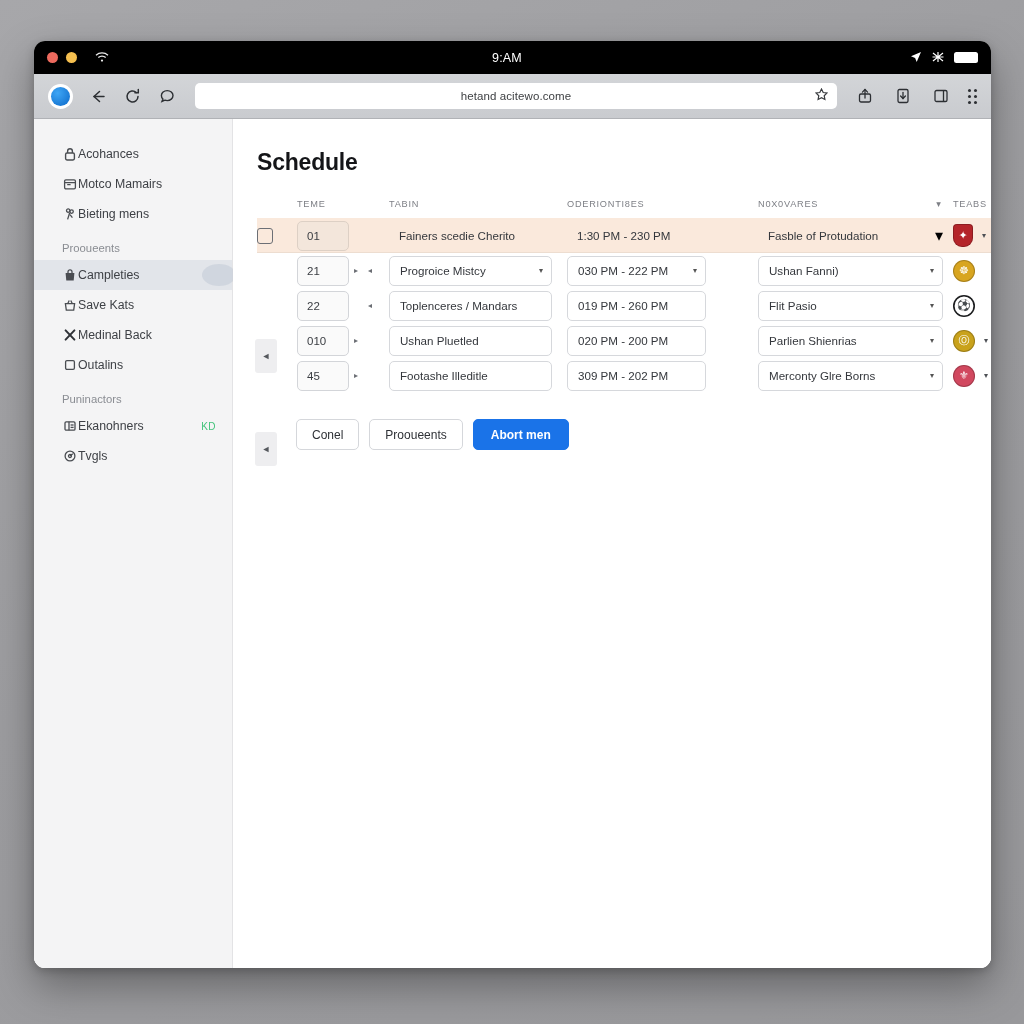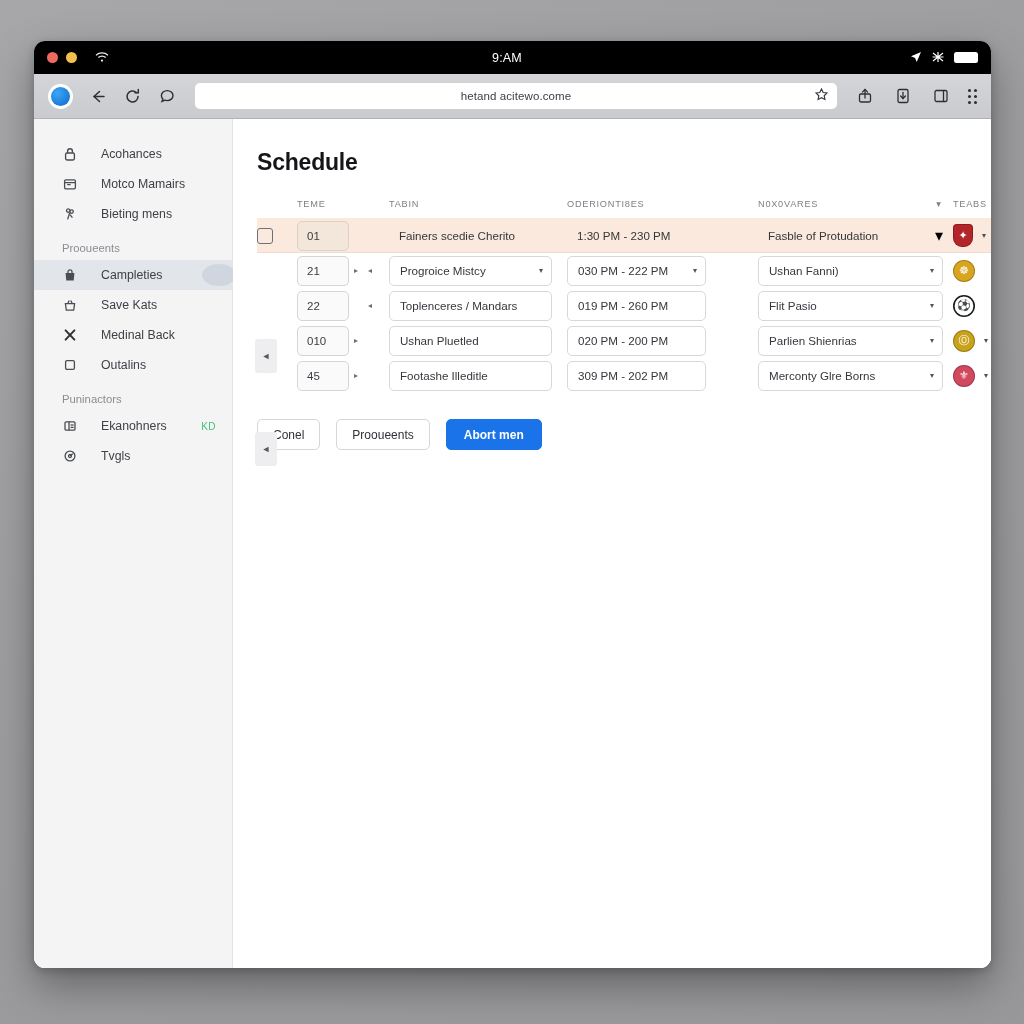--- a/index.html
+++ b/index.html
@@ -84,21 +84,21 @@
 
   
   .sidebar {
     width: 199px; flex: none;
     background: #f4f4f5;
     border-right: 1px solid #e3e3e5;
     padding-top: 20px;
     font-size: 12.3px;
   }
   .nav-item {
-    display: flex; align-items: center; gap: 24px;
+    display: flex; align-items: center; gap: 1px;
     padding: 7px 16px 7px 28px;
     color: #3e4146; position: relative;
     height: 30px;
     text-align: center;
   }
   .nav-item.active { background: #e2e5ea; }
   .nav-item.active::after {
     content: ""; position: absolute; right: -4px; top: 50%;
     transform: translateY(-50%);
     width: 34px; height: 22px; border-radius: 50%;
@@ -194,21 +194,21 @@
   .handle {
     position: absolute; width: 22px; height: 34px;
     background: #eeeef0; border-radius: 3px;
     display: flex; align-items: center; justify-content: center;
     font-size: 9px; color: #55585d;
   }
   .handle.l1 { left: -2px; top: 141px; }
   .handle.l2 { left: -2px; top: 234px; }
 
   
-  .btnrow { display: flex; gap: 16px; margin-top: 26px; }
+  .btnrow { display: flex; gap: 10px; margin-top: 26px; margin-left: 39px; }
   .btn {
     height: 31px; border-radius: 5px; padding: 0 15px;
     display: flex; align-items: center; justify-content: center;
     font-size: 12px; border: 1px solid #d5d7db;
     background: #fff; color: #2e3136;
   }
   .btn.primary {
     background: #1a73e8; border-color: #1a73e8; color: #fff;
     font-weight: 600; padding: 0 17px;
   }

